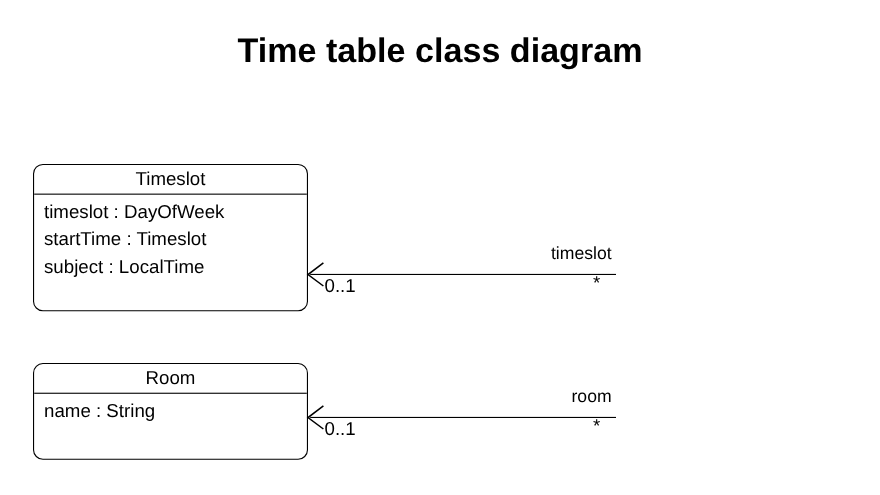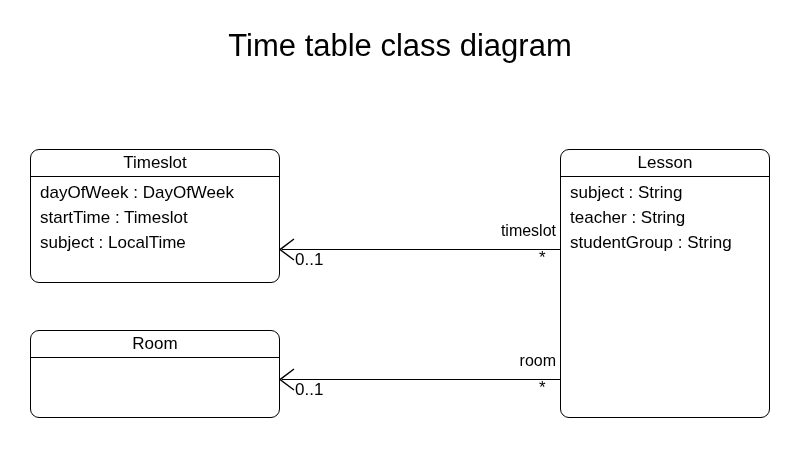--- a/index.html
+++ b/index.html
@@ -23,21 +23,21 @@
   }
 
   
   .diagram-title {
     position: absolute;
     left: 0;
     top: 28px;
     width: 800px;
     text-align: center;
     font-size: 31px;
-    font-weight: 400;
+    font-weight: 700;
     line-height: 36px;
     color: #000000;
     white-space: nowrap;
   }
 
   
   .uml-class {
     position: absolute;
     box-sizing: border-box;
     background: #ffffff;
@@ -113,38 +113,33 @@
 </head>
 <body>
 
 <div id="canvas">
 
   <div class="diagram-title">Time table class diagram</div>
 
   <div class="uml-class" id="class-timeslot">
     <div class="uml-class-name">Timeslot</div>
     <div class="uml-attributes">
-      <div class="uml-attribute">dayOfWeek : DayOfWeek</div>
+      <div class="uml-attribute">timeslot : DayOfWeek</div>
       <div class="uml-attribute">startTime : Timeslot</div>
       <div class="uml-attribute">subject : LocalTime</div>
     </div>
   </div>
 
   <div class="uml-class" id="class-room">
     <div class="uml-class-name">Room</div>
+    <div class="uml-attributes">
+      <div class="uml-attribute">name : String</div>
+    </div>
   </div>
 
-  <div class="uml-class" id="class-lesson">
-    <div class="uml-class-name">Lesson</div>
-    <div class="uml-attributes">
-      <div class="uml-attribute">subject : String</div>
-      <div class="uml-attribute">teacher : String</div>
-      <div class="uml-attribute">studentGroup : String</div>
-    </div>
-  </div>
 
   <div class="assoc" id="assoc-timeslot">
     <div class="assoc-line"></div>
     <svg class="arrowhead" width="18" height="22" viewBox="0 0 18 22">
       <path d="M16 0 L2 10.6 L16 21" fill="none" stroke="#000000" stroke-width="1.4"></path>
     </svg>
     <div class="assoc-label">timeslot</div>
     <div class="assoc-mult mult-near">0..1</div>
     <div class="assoc-mult mult-far">*</div>
   </div>

